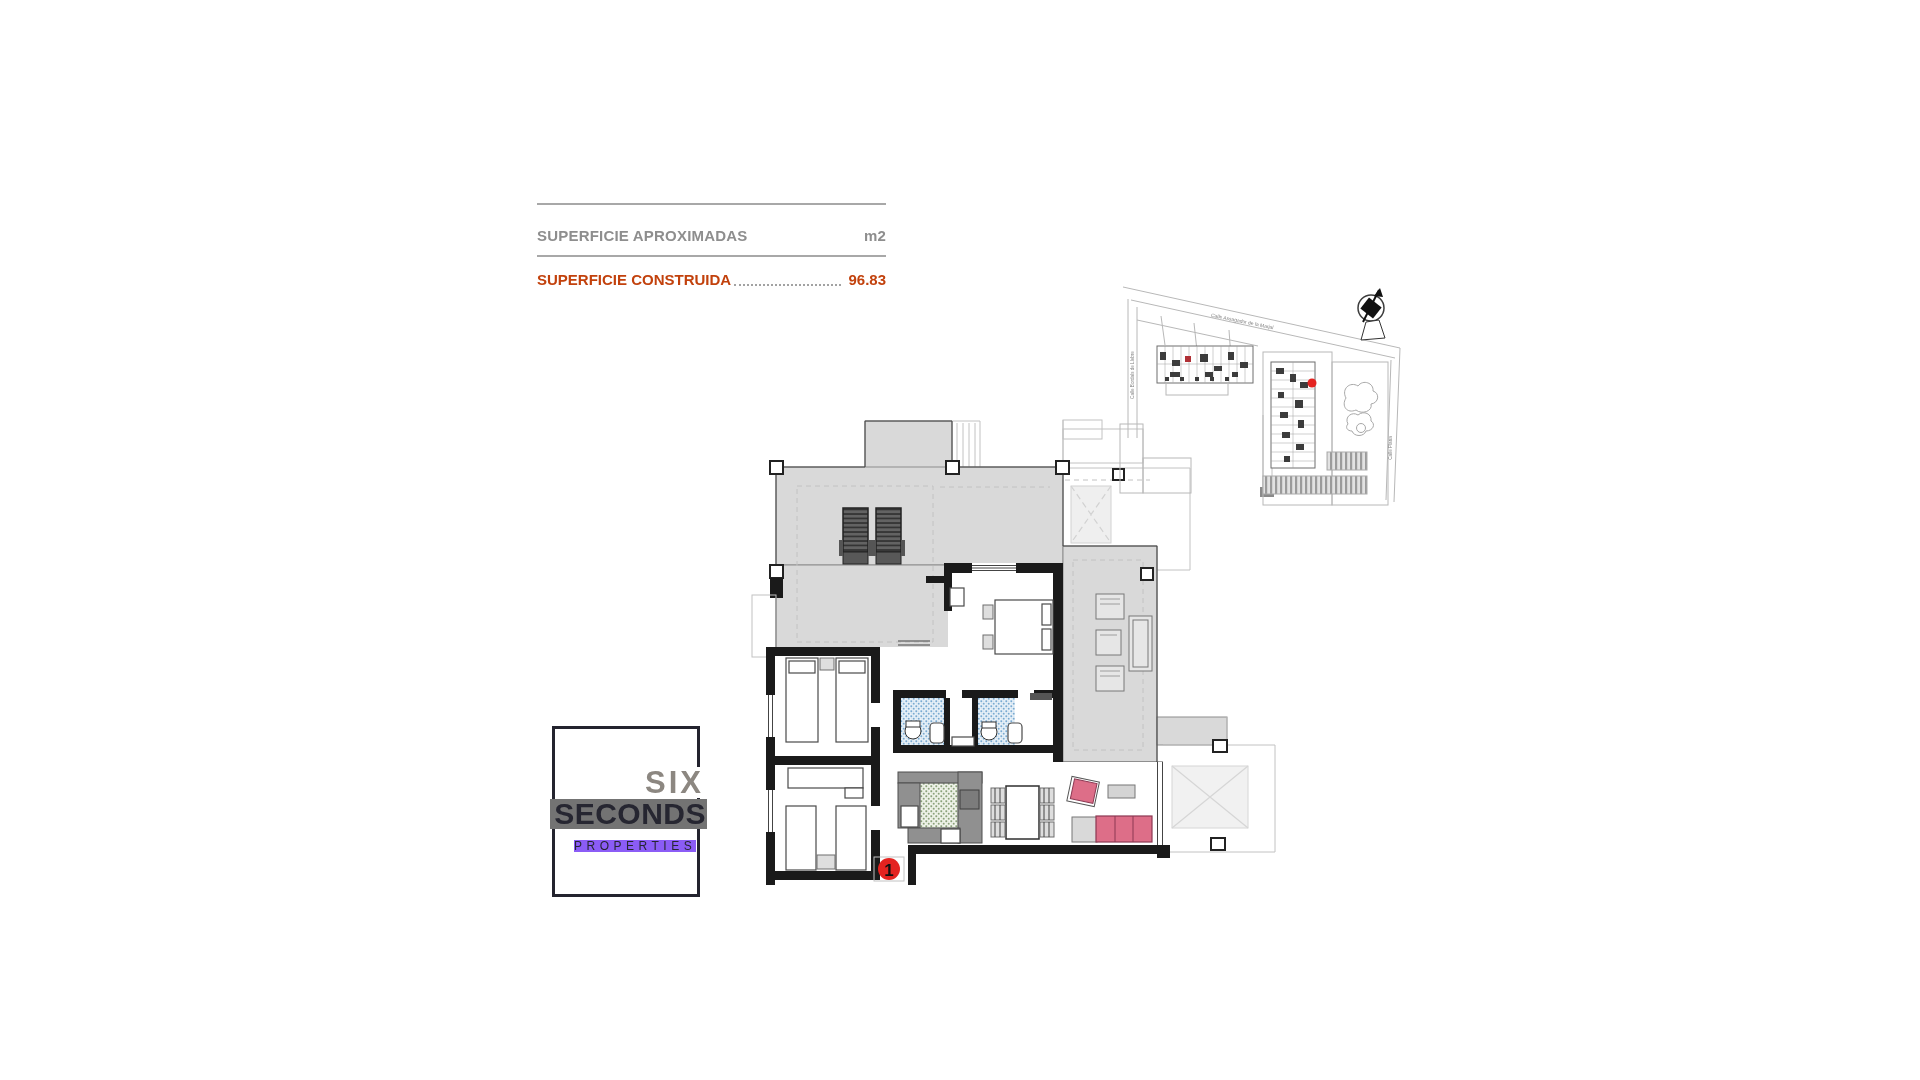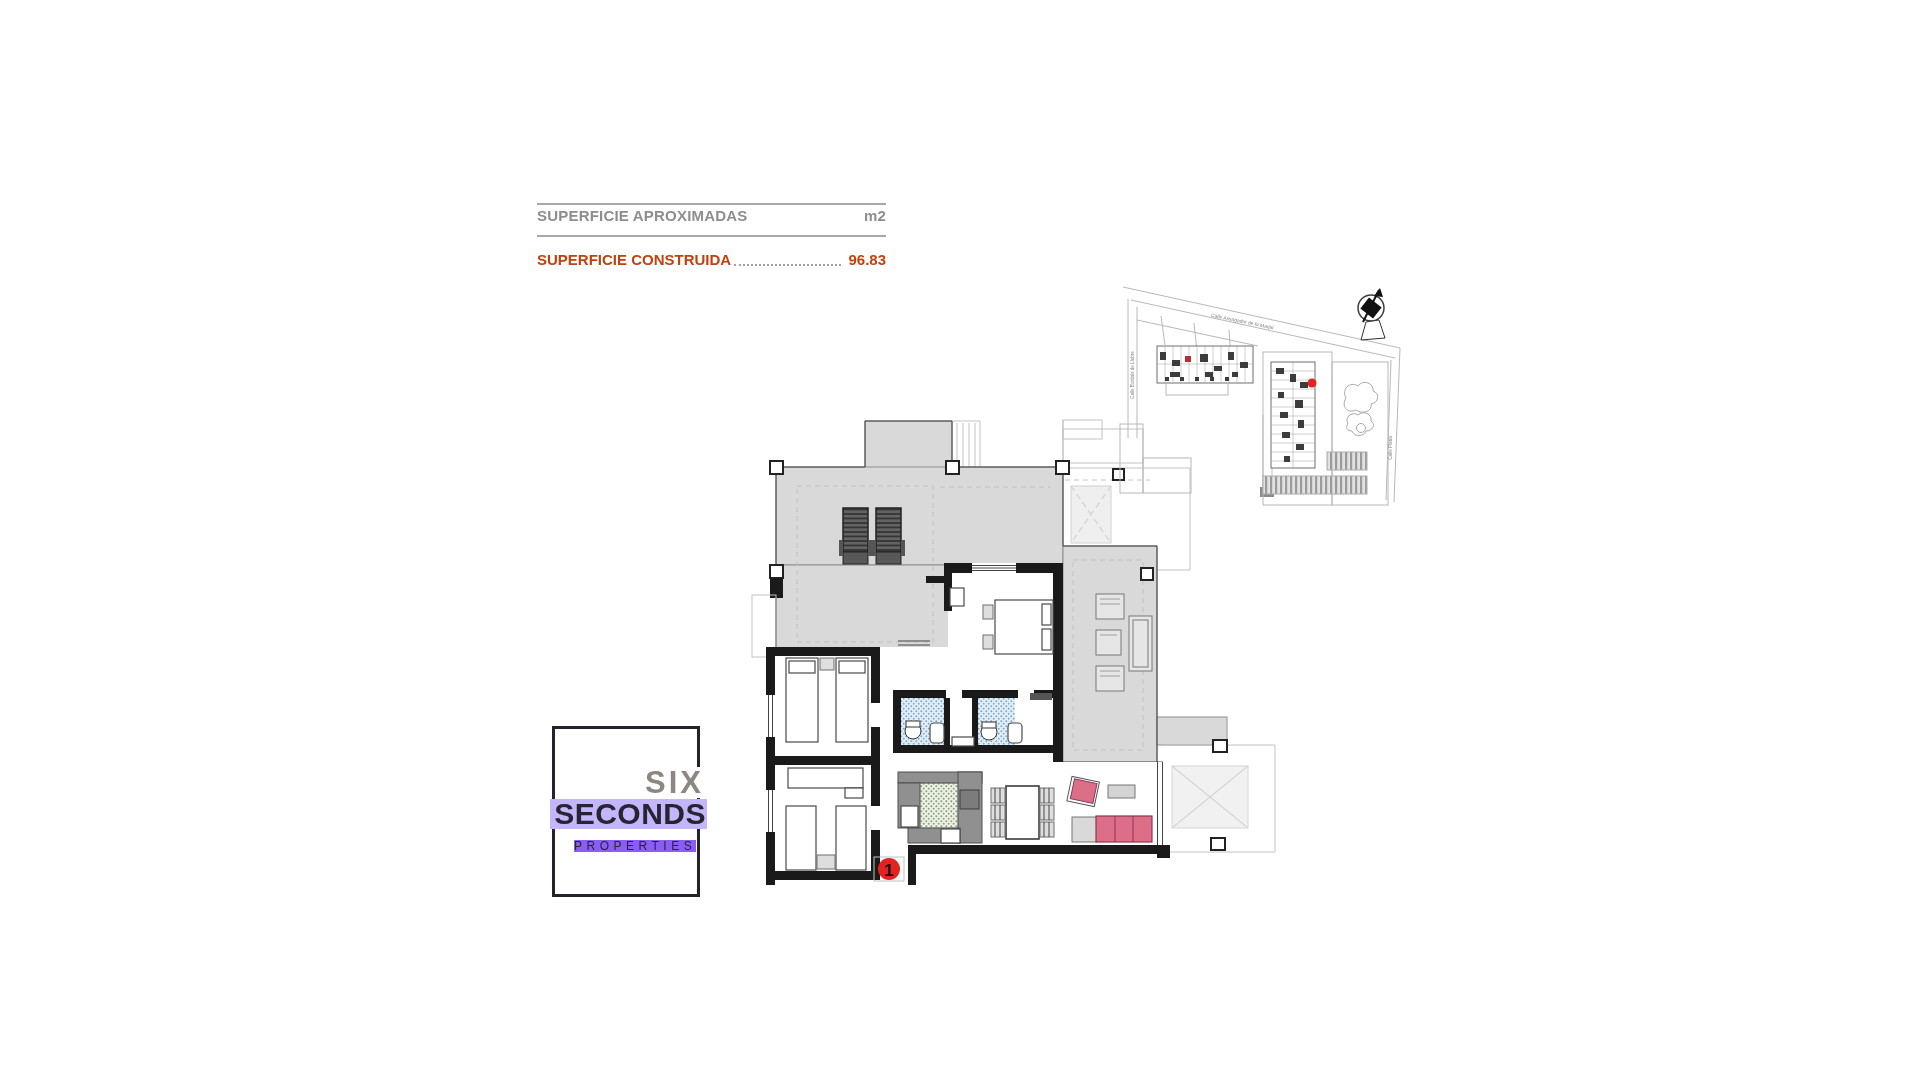--- a/index.html
+++ b/index.html
@@ -4,36 +4,36 @@
 <style>
   html,body{margin:0;padding:0;background:#ffffff;}
   .canvas{position:relative;width:1920px;height:1080px;background:#ffffff;overflow:hidden;
           font-family:"Liberation Sans",sans-serif;}
   svg{position:absolute;left:0;top:0;}
 
   
   .surface-table{position:absolute;left:537px;top:203px;width:349px;color:#8e8e8e;}
   .rule{border-top:2px solid #a8a8a8;}
   .t-head{display:flex;justify-content:space-between;font-weight:bold;font-size:15px;
-          padding-top:2px;letter-spacing:.2px;}
+          padding-top:22px;letter-spacing:.2px;}
   .t-rows{margin-top:21px;}
   .t-row{display:flex;align-items:flex-end;font-size:14.5px;line-height:19.5px;color:#989898;}
   .t-row .lbl{white-space:nowrap;}
   .dots{flex:1;border-bottom:2px dotted #a2a2a2;margin:0 3px 4px;}
   .val{min-width:42px;text-align:right;}
   .rule-bottom{margin-top:11px;}
   .t-row.total{font-weight:bold;font-size:15px;color:#c2410c;margin-top:13px;}
 
   
   .logo{position:absolute;left:552px;top:726px;width:148px;height:171px;}
   .logo-box{position:absolute;inset:0;border:3px solid #23232e;}
   .logo .l1{position:absolute;right:-5px;top:41px;font-size:31px;font-weight:bold;
             letter-spacing:3px;color:#8c8781;background:#fff;padding:0 1px 0 6px;line-height:1;}
   .logo .l2{position:absolute;right:-7px;top:73px;font-size:30px;font-weight:bold;
-            letter-spacing:.5px;color:#262631;background:#c4b5fd;padding:0 1px 0 4px;line-height:1;}
+            letter-spacing:.5px;color:#262631;background:#737373;padding:0 1px 0 4px;line-height:1;}
   .logo .l3{position:absolute;left:22px;top:114px;font-size:12px;font-weight:500;
             letter-spacing:4.5px;color:#262631;background:#8b5cf6;line-height:1;}
 
   
   .wall{fill:#1a1a1a;}
   .furn{fill:#ffffff;stroke:#4a4a4a;stroke-width:1.2;}
   .gfurn{fill:#dedede;stroke:#6e6e6e;stroke-width:1;}
   .lite{fill:none;stroke:#c2c2c2;stroke-width:1;}
   .thin{fill:none;stroke:#444444;stroke-width:1;}
   .post{fill:#ffffff;stroke:#222222;stroke-width:2;}

